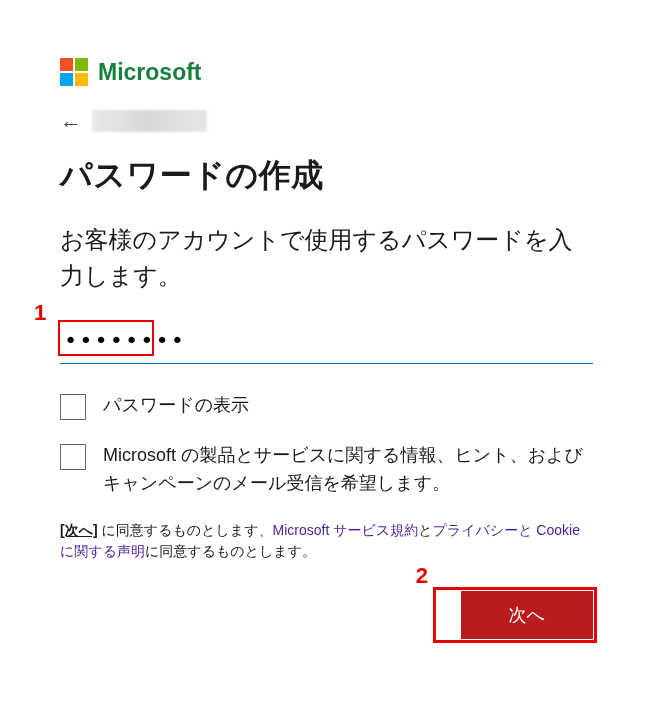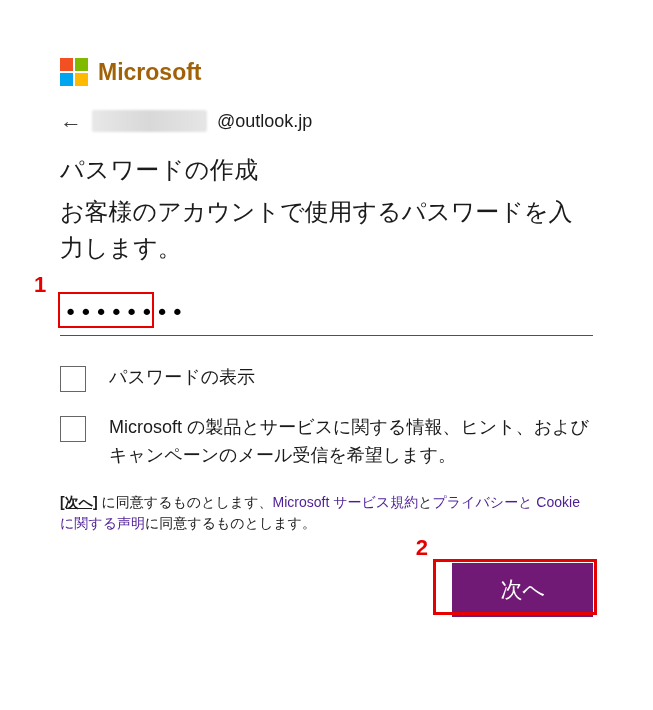--- a/index.html
+++ b/index.html
@@ -10,66 +10,65 @@
       font-family: "Segoe UI", "Yu Gothic UI", Meiryo, sans-serif;
       color: #1b1b1b;
       padding: 58px 60px 0 60px;
       position: relative;
     }
     .ms-header { display: flex; align-items: center; gap: 10px; margin-bottom: 22px; }
     .ms-logo { width: 28px; height: 28px; display: grid; grid-template-columns: 1fr 1fr; grid-template-rows: 1fr 1fr; gap: 2px; }
     .ms-logo span { display: block; width: 100%; height: 100%; }
     .ms-logo .r { background:#f25022; } .ms-logo .g { background:#7fba00; }
     .ms-logo .b { background:#00a4ef; } .ms-logo .y { background:#ffb900; }
-    .ms-name { font-size: 23px; font-weight: 600; color:#a16207; }
+    .ms-name { font-size: 23px; font-weight: 600; color:#15803d; }
     .identity-row { display:flex; align-items:center; gap: 10px; margin-bottom: 20px; }
     .back-arrow { font-size: 22px; color:#404040; cursor:pointer; user-select:none; }
     .blurred-username { width: 115px; height: 22px; border-radius:2px;
       background: linear-gradient(90deg,#e8e8e8,#d8d8d8,#e6e6e6);
       filter: blur(1.2px); }
     .domain { font-size: 18px; color:#1b1b1b; }
-    .title { font-size: 24px; font-weight: 400; margin-bottom: 8px; letter-spacing: 0.5px;}
+    .title { font-size: 32px; font-weight: 700; margin-bottom: 24px; letter-spacing: 0.5px;}
     .instruction { font-size: 24px; color:#1b1b1b; margin-bottom: 28px; line-height:1.5; }
     .pw-wrap { position: relative; margin-bottom: 28px; }
     .callout-num { position:absolute; top:-22px; left:-26px; color:#e60000; font-size:22px; font-weight:700; }
     .callout-num.two { position:absolute; top:-28px; left:auto; right:165px; }
     .pw-input { width: 100%; font-size: 22px; padding: 6px 4px 10px 4px; border: none;
       border-bottom: 1px solid #0067b8; background: transparent; outline:none;
       letter-spacing: 2px; font-family: monospace; color:#000; }
     .pw-highlight { position:absolute; top:-2px; left:-2px; width: 96px; height: 36px;
       border:2px solid #e60000; pointer-events:none; }
-    .checkrow { display:flex; align-items:flex-start; gap: 23px; margin-bottom: 22px; }
+    .checkrow { display:flex; align-items:flex-start; gap: 17px; margin-bottom: 22px; }
     .chk { width:26px; height:26px; border:1.5px solid #666; background:#fff; cursor:pointer; flex:0 0 26px; margin-top:2px;}
     .chklabel { font-size: 18px; color:#1b1b1b; line-height:1.55; }
     .legal { font-size: 14px; color:#1b1b1b; margin-top: 18px; line-height:1.55;}
     .legal b { font-weight:700;text-decoration:underline; }
     .legal a { color:#4c1d95; text-decoration:none; cursor:pointer;}
     .btn-row { display:flex; justify-content:flex-end; margin-top: 28px; position:relative;}
-    .next-btn { background:#701a75; color:#fff; font-size:22px; border:none;
+    .next-btn { background:#b91c1c; color:#fff; font-size:18px; border:none;
       padding: 12px 48px; cursor:pointer; }
     .next-highlight { position:absolute; right:-4px; top:-4px; width: 164px; height: 56px;
       border:3px solid #e60000; pointer-events:none;}
   </style>
 </head>
 <body>
 
 <div class="ms-header">
   <div class="ms-logo">
     <span class="r"></span>
       <span class="g"></span>
       <span class="b"></span>
       <span class="y"></span>
   </div>
   <div class="ms-name">Microsoft</div>
 </div>
 
 <div class="identity-row">
   <span class="back-arrow">←</span>
   <span class="blurred-username"></span>
-  <span class="domain">@outlook.jp</span>
 </div>
 
 <h1 class="title">パスワードの作成</h1>
 
 <p class="instruction">お客様のアカウントで使用するパスワードを入力します。</p>
 
 <div class="pw-wrap">
   <span class="callout-num">1</span>
   <span class="pw-highlight"></span>
   <input class="pw-input" type="text" value="••••••••" style="">

